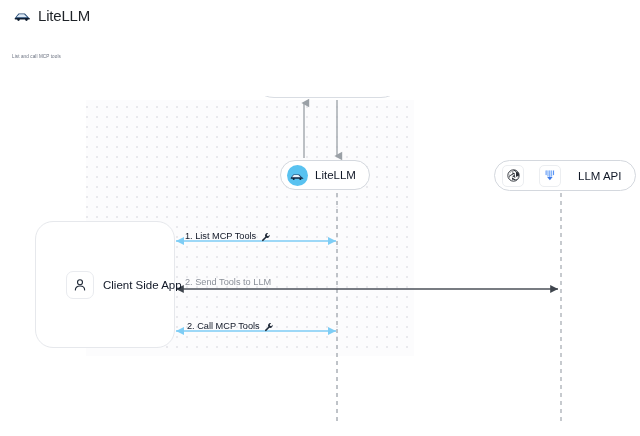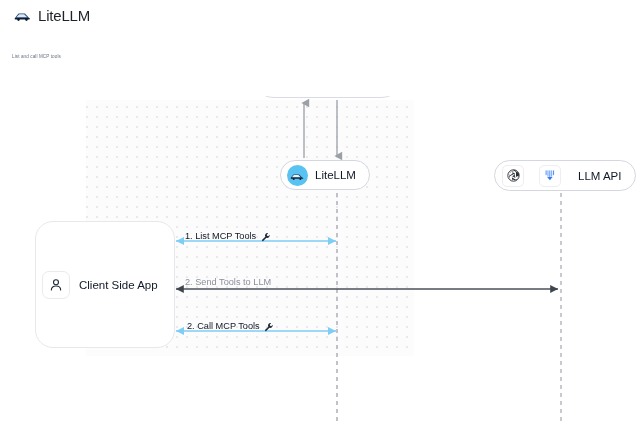--- a/index.html
+++ b/index.html
@@ -223,21 +223,21 @@
   #client-app-node {
     left: 35px; top: 221px;
     width: 140px; height: 127px;
     border: 1.1px solid #e6e8ec;
     border-radius: 18px;
     background: #ffffff;
     box-sizing: border-box;
     display: flex;
     align-items: center;
     gap: 9px;
-    padding-left: 6px;
+    padding-left: 30px;
   }
   #client-app-avatar {
     width: 28px; height: 28px;
     border-radius: 7px;
     background: #ffffff;
     border: 1px solid #e9ebef;
     display: flex;
     align-items: center;
     justify-content: center;
     flex: 0 0 auto;

